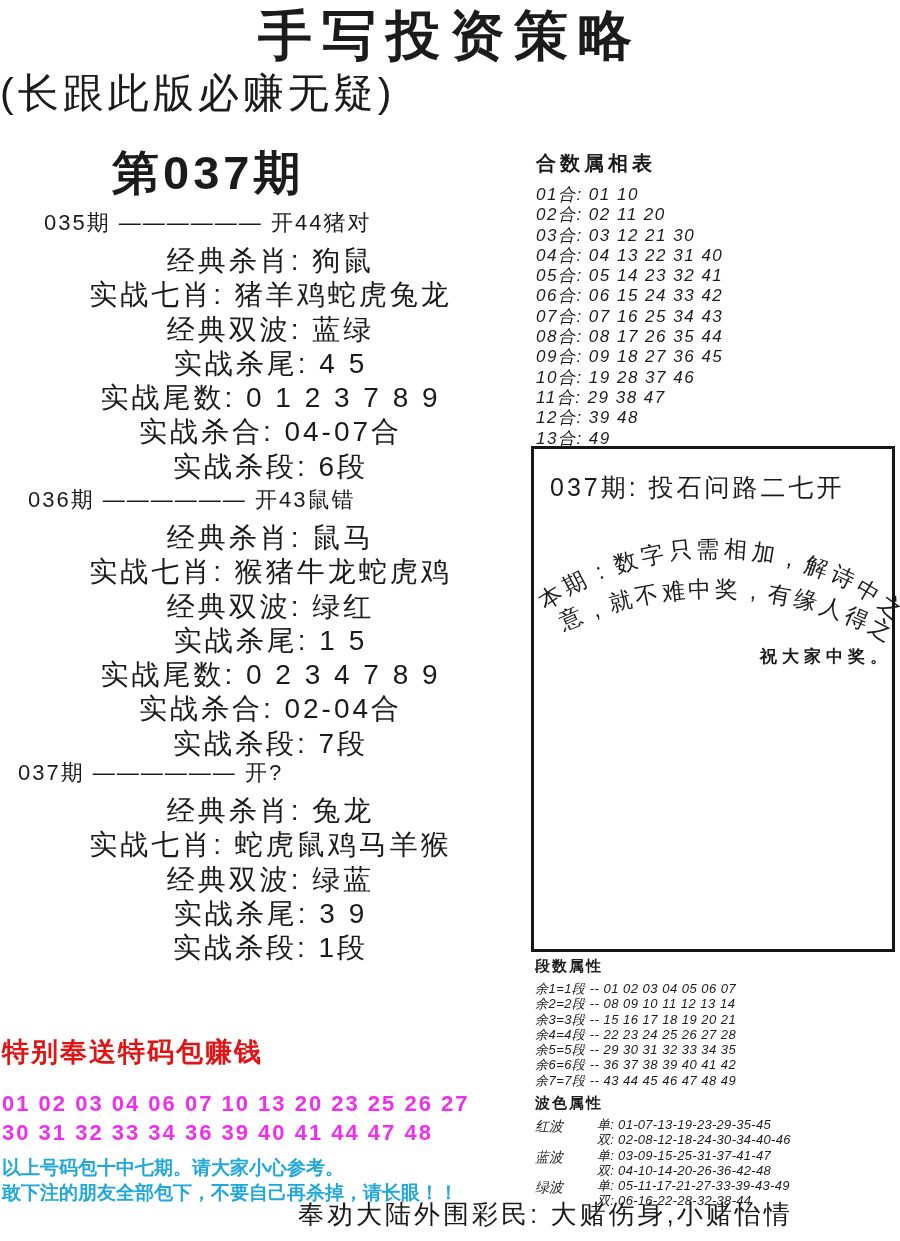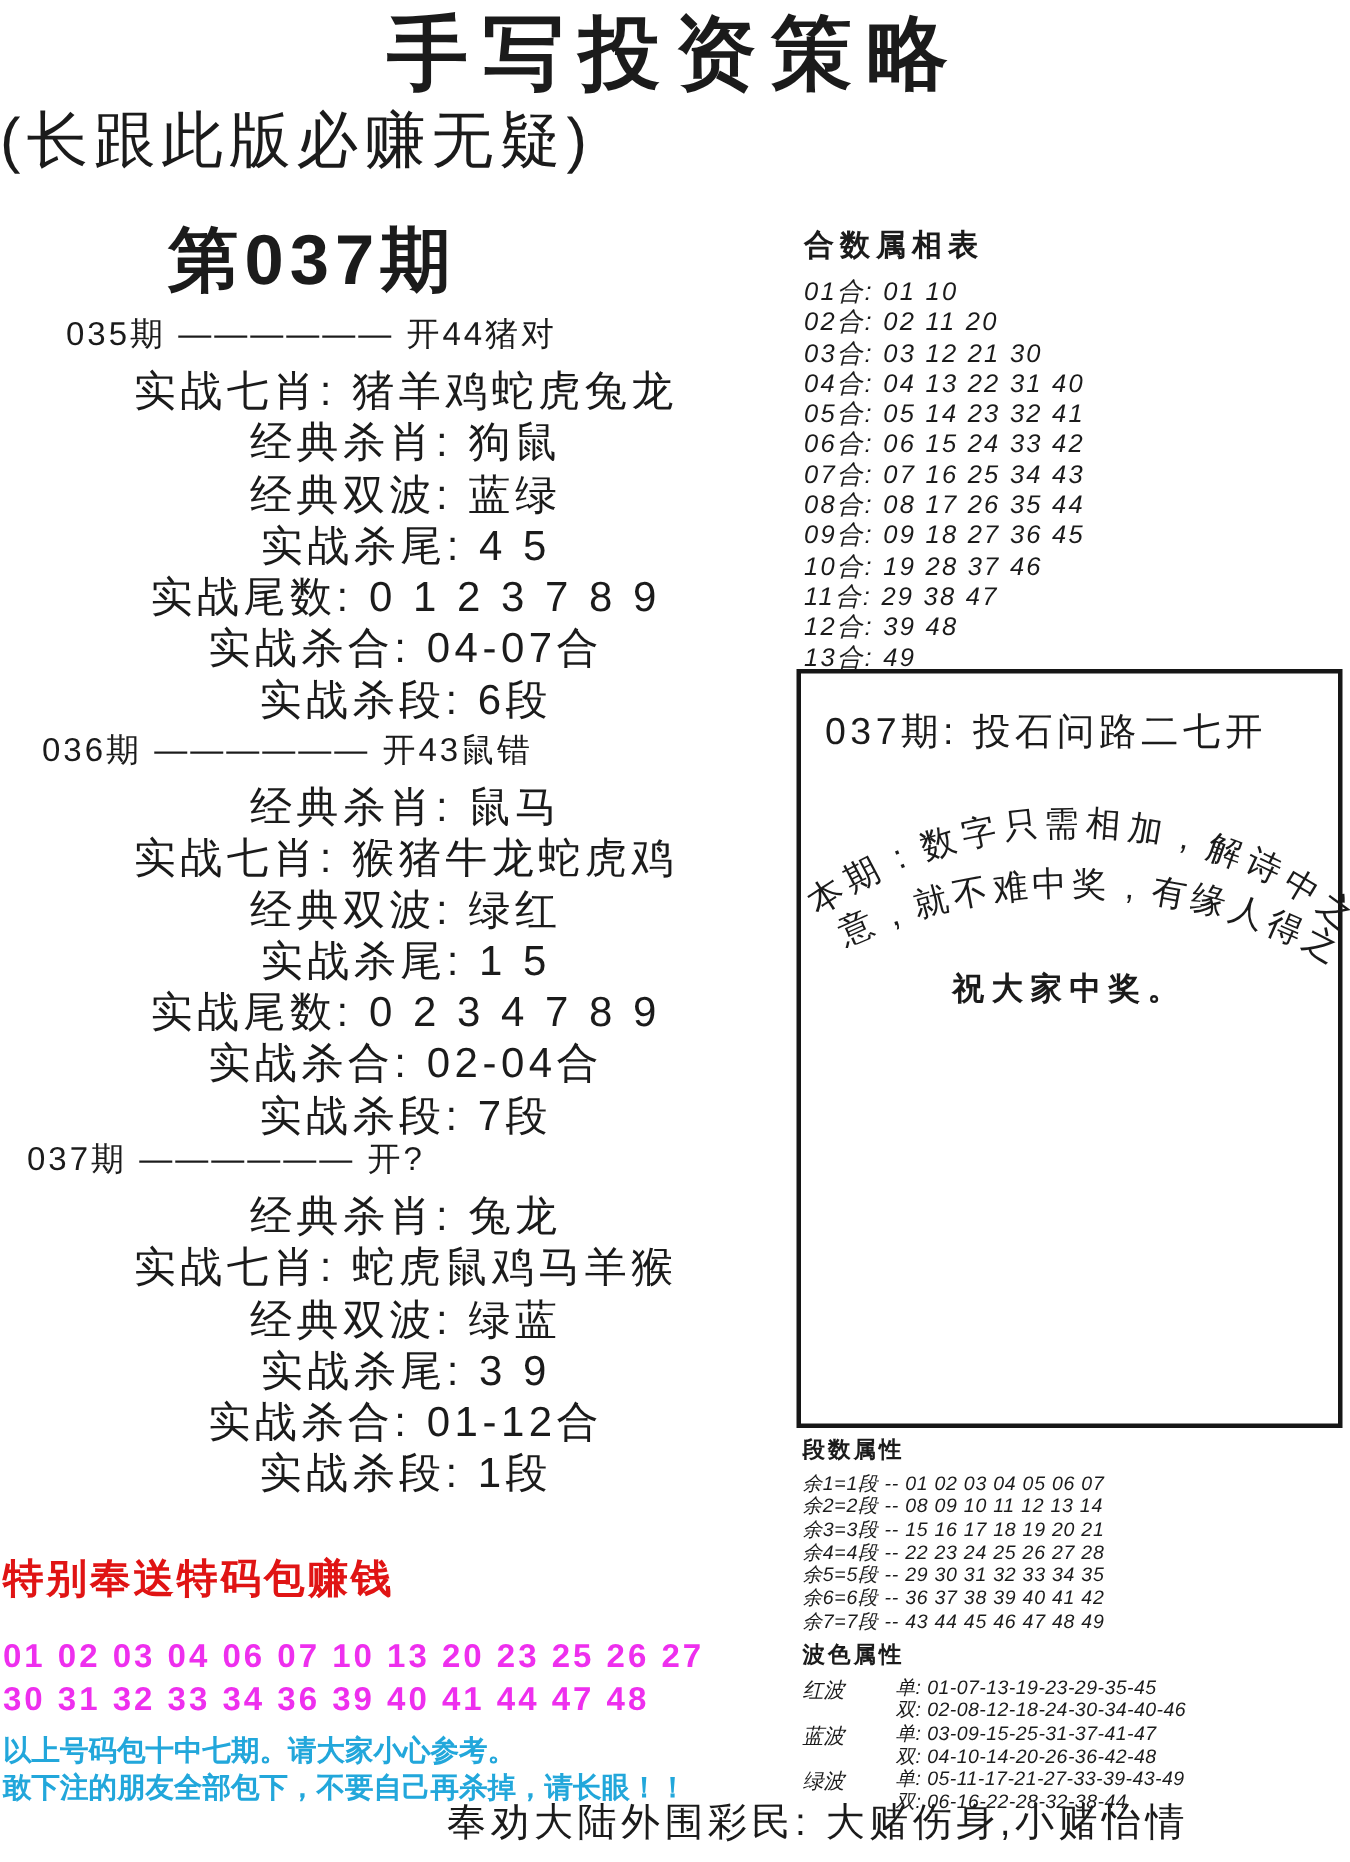--- a/index.html
+++ b/index.html
@@ -28,22 +28,22 @@
   .hezhu{position:absolute;left:536px;top:150px;width:360px;}
   .hezhu-title{font-size:20px;font-weight:bold;letter-spacing:4px;}
   .hezhu-rows{margin-top:8px;}
   .hezhu-row{font-size:17px;font-style:italic;line-height:20.3px;letter-spacing:1.5px;white-space:nowrap;}
   
   .tipbox{position:absolute;left:531px;top:446px;width:358px;height:500px;
     border:3px solid #161616;background:#fff;}
   .tip-headline{margin:22px 0 0 16px;font-size:25px;letter-spacing:3px;white-space:nowrap;}
   .tip-arc{position:absolute;left:0;top:0;width:100%;height:100%;}
   .arc-ch{position:absolute;text-align:center;font-size:23px;}
-  .tip-closing{position:absolute;left:0;right:0;top:196px;text-align:center;
-    font-size:21px;font-weight:bold;letter-spacing:5px;}
+  .tip-closing{position:absolute;left:0;right:0;top:196px;text-align:right;
+    font-size:17px;font-weight:bold;letter-spacing:5px;}
   
   .duan{position:absolute;left:535px;top:957px;width:365px;}
   .duan-title{font-size:15px;font-weight:bold;letter-spacing:2px;}
   .duan-rows{margin-top:5px;}
   .duan-row{font-size:13px;font-style:italic;line-height:15.3px;letter-spacing:0.5px;white-space:nowrap;}
   
   .bose{position:absolute;left:535px;top:1094px;width:365px;}
   .bose-title{font-size:15px;font-weight:bold;letter-spacing:2px;}
   .bose-groups{margin-top:4px;}
   .bose-group{display:flex;}
@@ -84,22 +84,22 @@
       <div class="hezhu-row">10合: 19 28 37 46</div>
       <div class="hezhu-row">11合: 29 38 47</div>
       <div class="hezhu-row">12合: 39 48</div>
       <div class="hezhu-row">13合: 49</div>
     </div>
   </div>
 
   <div class="period p035">
     <div class="period-header">035期 —————— 开44猪对</div>
     <div class="period-lines">
+      <div class="period-line">经典杀肖: 狗鼠</div>
       <div class="period-line">实战七肖: 猪羊鸡蛇虎兔龙</div>
-      <div class="period-line">经典杀肖: 狗鼠</div>
       <div class="period-line">经典双波: 蓝绿</div>
       <div class="period-line">实战杀尾: 4 5</div>
       <div class="period-line">实战尾数: 0 1 2 3 7 8 9</div>
       <div class="period-line">实战杀合: 04-07合</div>
       <div class="period-line">实战杀段: 6段</div>
     </div>
   </div>
 
   <div class="period p036">
     <div class="period-header">036期 —————— 开43鼠错</div>
@@ -114,21 +114,20 @@
     </div>
   </div>
 
   <div class="period p037">
     <div class="period-header">037期 —————— 开?</div>
     <div class="period-lines">
       <div class="period-line">经典杀肖: 兔龙</div>
       <div class="period-line">实战七肖: 蛇虎鼠鸡马羊猴</div>
       <div class="period-line">经典双波: 绿蓝</div>
       <div class="period-line">实战杀尾: 3 9</div>
-      <div class="period-line">实战杀合: 01-12合</div>
       <div class="period-line">实战杀段: 1段</div>
     </div>
   </div>
 
   <div class="tipbox">
     <div class="tip-headline">037期: 投石问路二七开</div>
     <div class="tip-arc" id="tip-arc">
         <span class="arc-ch" style="width: 23px; height: 23px; line-height: 23px; left: 5.10829px; top: 136.899px; transform: rotate(-33deg);">本</span>
         <span class="arc-ch" style="width: 23px; height: 23px; line-height: 23px; left: 29.083px; top: 122.863px; transform: rotate(-27.6923deg);">期</span>
         <span class="arc-ch" style="width: 23px; height: 23px; line-height: 23px; left: 54.2534px; top: 111.106px; transform: rotate(-22.3846deg);">:</span>

